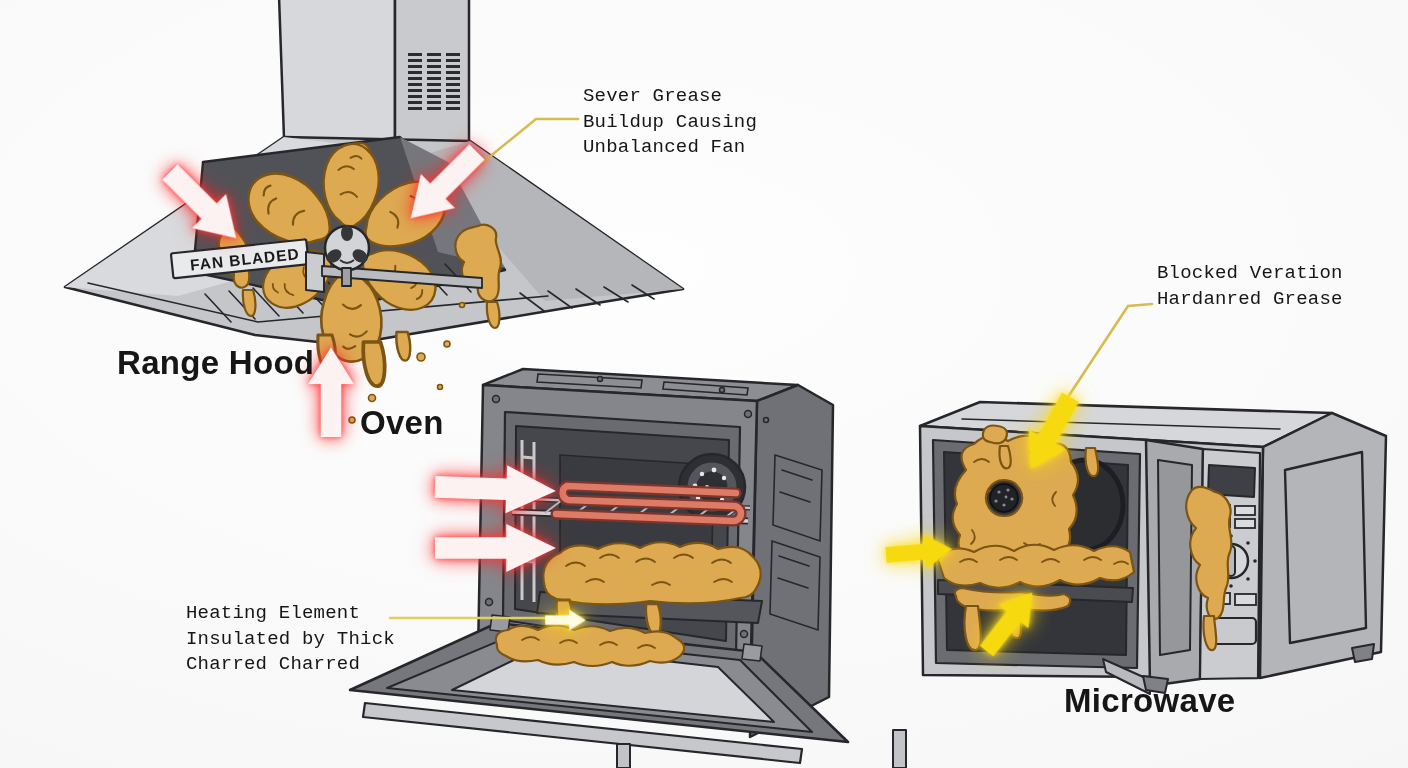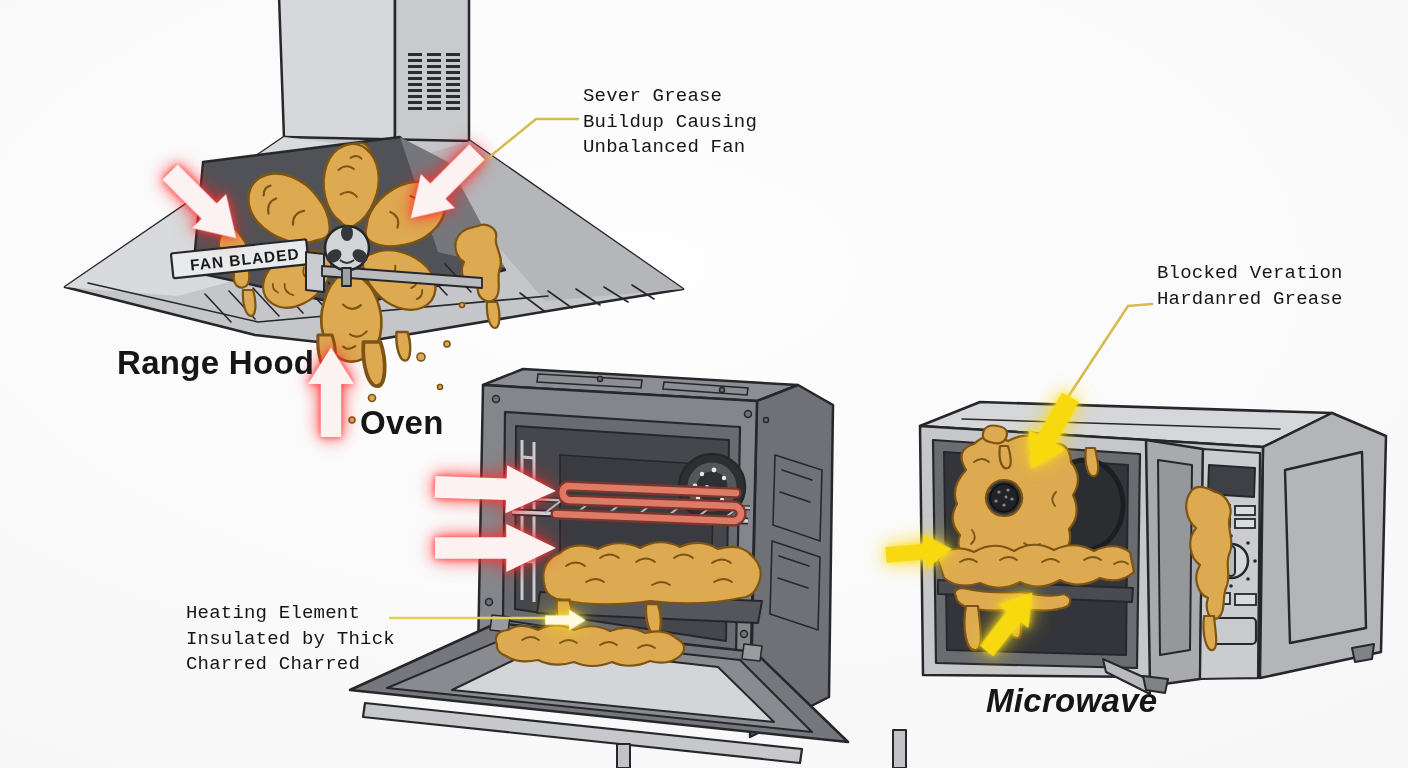--- a/index.html
+++ b/index.html
@@ -322,14 +322,14 @@
     <div>Heating Element</div>
     <div>Insulated by Thick</div>
     <div>Charred Charred</div>
   </div>
 
   <div class="note" style="left:1157px; top:261px;">
     <div>Blocked Veration</div>
     <div>Hardanred Grease</div>
   </div>
 
-  <div class="label" style="left:986px; top:682px;font-style:italic;">Microwave</div>
+  <div class="label" style="left:1064px; top:682px;">Microwave</div>
 </div>
 
 </body></html>

